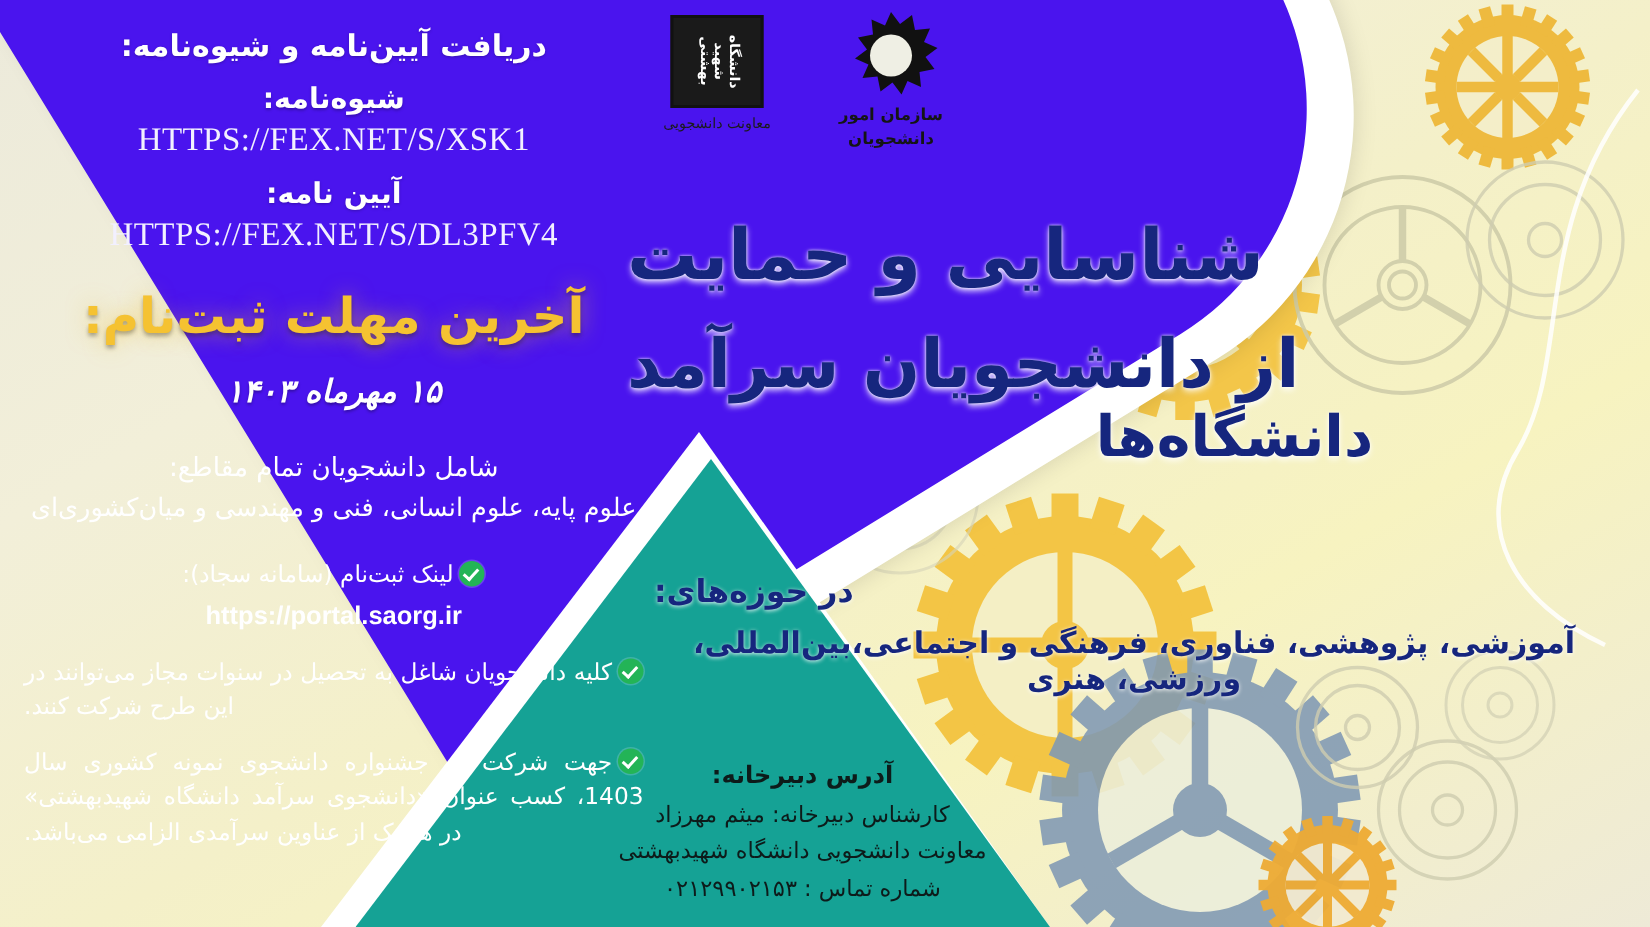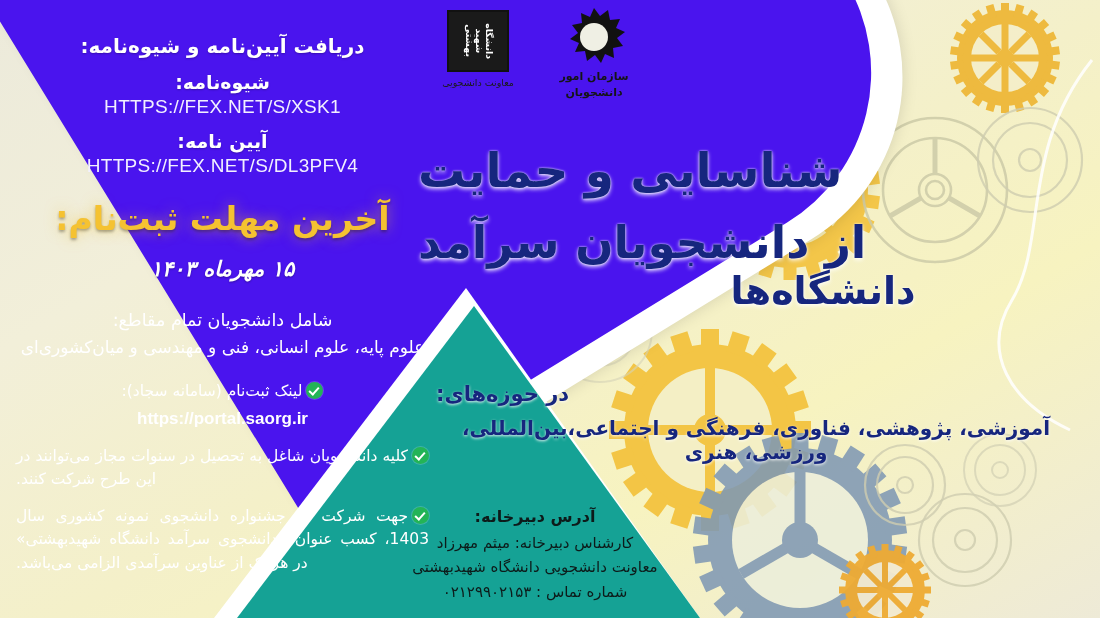--- a/index.html
+++ b/index.html
@@ -41,35 +41,35 @@
     position:absolute;left:0;bottom:0;width:700px;height:318px;
     background:#15a295;
     clip-path:polygon(237px 318px,700px 318px,700px 318px,474px 6px,237px 318px);
   }
 
   
   .content{position:absolute;inset:0;}
 
   .left-col{
     position:absolute;left:0;top:0;width:445px;height:618px;
-    padding:26px 14px 0 14px;text-align:center;direction:rtl;color:#fff;
+    padding:10px 14px 0 14px;text-align:center;direction:rtl;color:#fff;
   }
 
   .hdr-line{
     font-size:20px;font-weight:bold;color:#ffffff;line-height:1.25;
     margin:8px 0 0 0;letter-spacing:.2px;
     text-shadow:0 1px 2px rgba(0,0,0,.25);
   }
   .sub-label{
     font-size:19px;font-weight:bold;color:#ffffff;margin-top:12px;
     text-shadow:0 1px 2px rgba(0,0,0,.25);
   }
   .url{
-    font-family:Liberation Sans, sans-serif;
-    font-size:19px;color:#f2f0ff;margin-top:3px;letter-spacing:.3px;direction:ltr;
+    font-family:Liberation Serif, serif;
+    font-size:22px;color:#f2f0ff;margin-top:3px;letter-spacing:.3px;direction:ltr;
   }
 
   .deadline{
     margin-top:22px;font-size:33px;font-weight:bold;color:#f5c231;
     text-shadow:0 0 14px rgba(245,194,49,.55),0 2px 3px rgba(0,0,0,.35);
     letter-spacing:.5px;
   }
   .deadline-date{
     margin-top:19px;font-size:21px;font-weight:bold;color:#ffffff;
     text-shadow:0 1px 2px rgba(0,0,0,.3);

